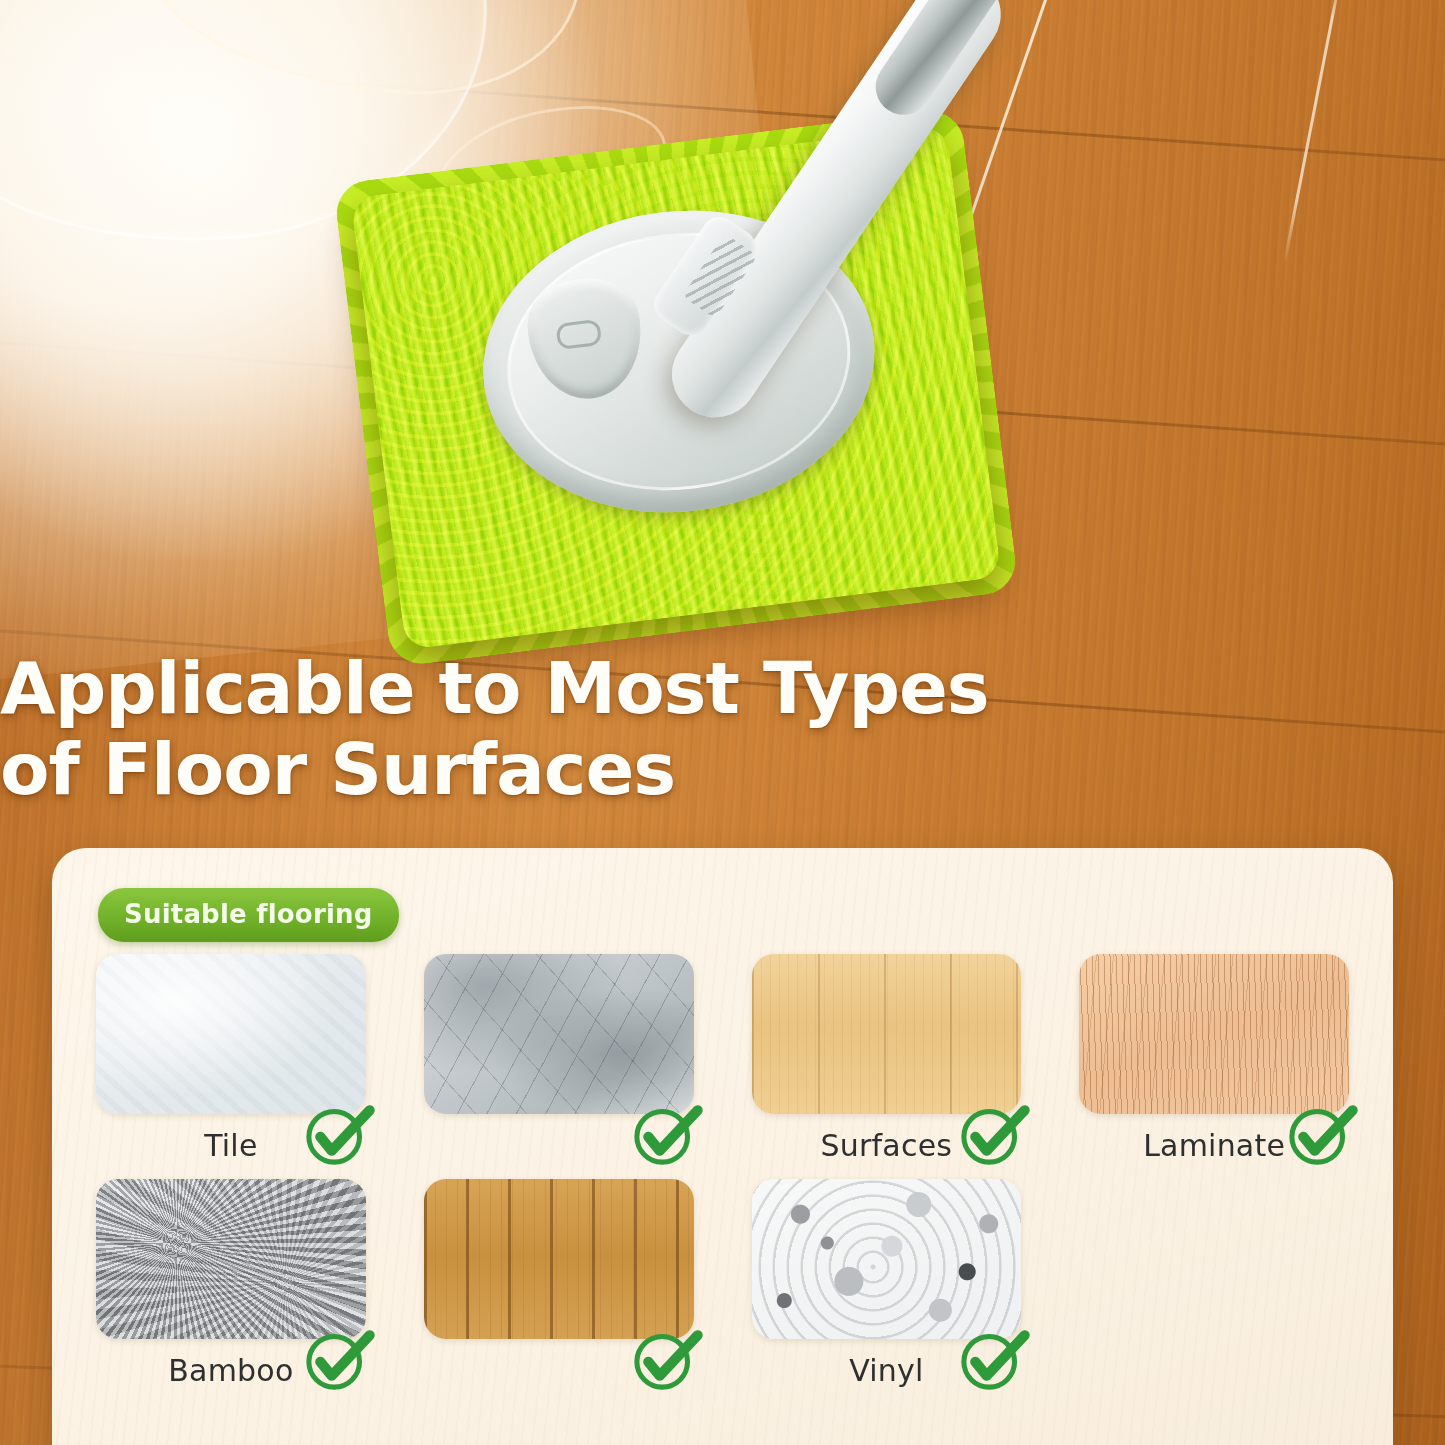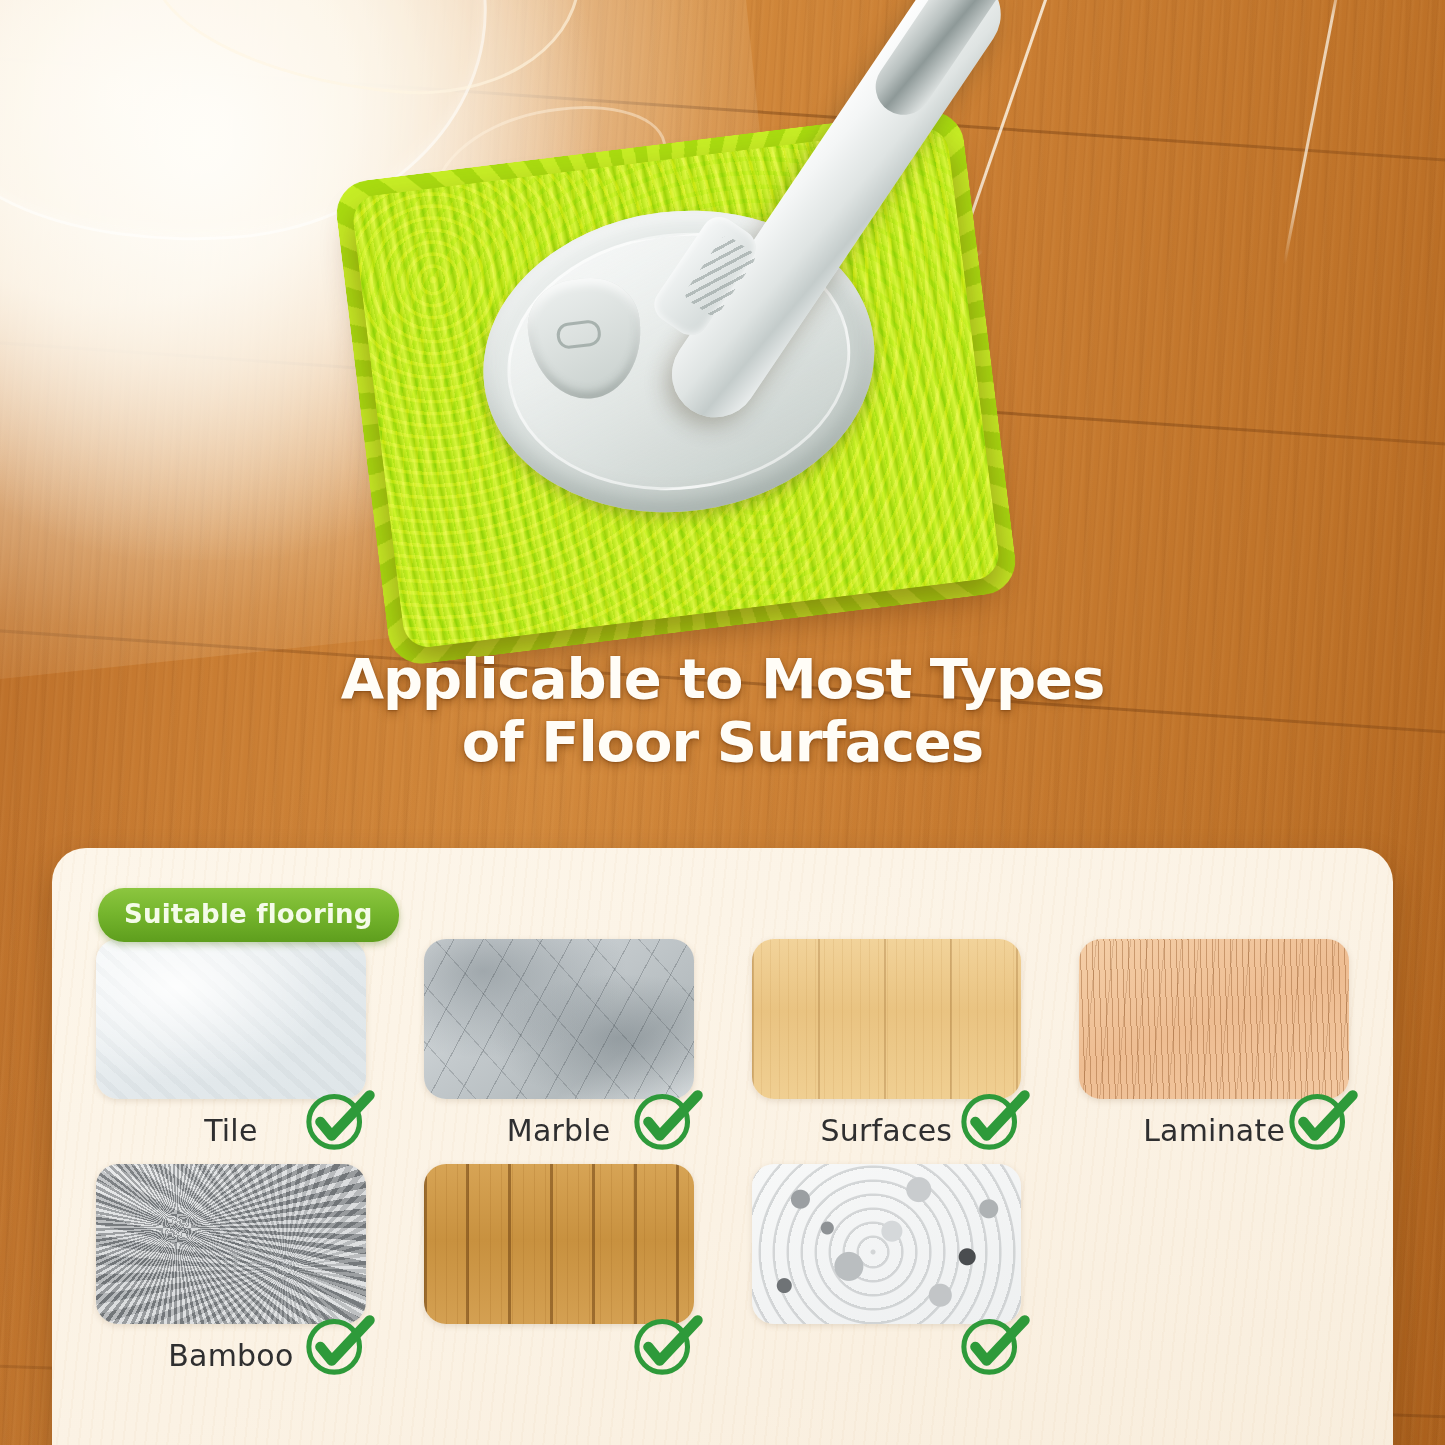--- a/index.html
+++ b/index.html
@@ -170,24 +170,24 @@
   .pole {
     position:absolute; left:860px; top:-360px; width:56px; height:470px;
     background:linear-gradient(96deg,#fbfcfc 0%, #e8ebea 30%, #b9c1c0 55%, #8e9998 70%, #e6eae9 100%);
     border-radius:28px;
     transform:rotate(34deg); transform-origin:bottom center;
   }
 
   
   .headline {
     position:absolute; left:0; right:0; top:648px;
-    text-align:center; color:#fffdf7;
+    text-align:left; color:#fffdf7;
     font-family:"DejaVu Sans", sans-serif;
     font-weight:bold;
-    font-size:56px; line-height:1.12;
+    font-size:72px; line-height:1.12;
     letter-spacing:-1px;
     text-shadow:0 3px 10px rgba(110,55,10,0.55), 0 1px 2px rgba(110,55,10,0.5);
   }
   .headline span { display:block; }
 
   
   .card {
     position:absolute; left:52px; top:848px; width:1341px; height:630px;
     background:linear-gradient(160deg,#fdf6ea 0%, #fbf2e4 55%, #f8eddc 100%);
     border-radius:34px;
@@ -208,21 +208,21 @@
     font-family:"DejaVu Sans", sans-serif;
     font-weight:bold;
     font-size:26px;
     letter-spacing:.2px;
     box-shadow:0 3px 7px rgba(80,120,20,0.32);
     white-space:nowrap;
     z-index:3;
   }
 
   .grid {
-    position:absolute; left:44px; top:91px; right:44px;
+    position:absolute; left:44px; top:106px; right:44px;
     display:grid;
     grid-template-columns:repeat(4, 1fr);
     grid-template-rows:repeat(2, 1fr);
     column-gap:58px; row-gap:16px;
     z-index:2;
   }
   .cell { position:relative; }
   .swatch {
     position:relative;
     width:100%; height:160px;
@@ -371,21 +371,20 @@
             <path d="M16 33 L25 44 L55 12" fill="none" stroke="#2e9a3a" stroke-width="8" stroke-linecap="round" stroke-linejoin="round"></path>
           </svg></span>
         <div class="caption">Tile</div>
       </div>
       <div class="cell">
         <div class="swatch tex-marble"></div>
         <span class="check"><svg viewBox="0 0 60 60" width="76" height="76">
             <circle cx="27" cy="33" r="20" fill="none" stroke="#2e9a3a" stroke-width="4"></circle>
             <path d="M16 33 L25 44 L55 12" fill="none" stroke="#2e9a3a" stroke-width="8" stroke-linecap="round" stroke-linejoin="round"></path>
           </svg></span>
-        <div class="caption">Marble</div>
       </div>
       <div class="cell">
         <div class="swatch tex-hardwood"></div>
         <span class="check"><svg viewBox="0 0 60 60" width="76" height="76">
             <circle cx="27" cy="33" r="20" fill="none" stroke="#2e9a3a" stroke-width="4"></circle>
             <path d="M16 33 L25 44 L55 12" fill="none" stroke="#2e9a3a" stroke-width="8" stroke-linecap="round" stroke-linejoin="round"></path>
           </svg></span>
         <div class="caption">Surfaces</div>
       </div>
       <div class="cell">
@@ -410,15 +409,16 @@
             <circle cx="27" cy="33" r="20" fill="none" stroke="#2e9a3a" stroke-width="4"></circle>
             <path d="M16 33 L25 44 L55 12" fill="none" stroke="#2e9a3a" stroke-width="8" stroke-linecap="round" stroke-linejoin="round"></path>
           </svg></span>
       </div>
       <div class="cell">
         <div class="swatch tex-vinyl"></div>
         <span class="check"><svg viewBox="0 0 60 60" width="76" height="76">
             <circle cx="27" cy="33" r="20" fill="none" stroke="#2e9a3a" stroke-width="4"></circle>
             <path d="M16 33 L25 44 L55 12" fill="none" stroke="#2e9a3a" stroke-width="8" stroke-linecap="round" stroke-linejoin="round"></path>
           </svg></span>
+        <div class="caption">Vinyl</div>
       </div>
     </div>
 </div>
 
 </body></html>

